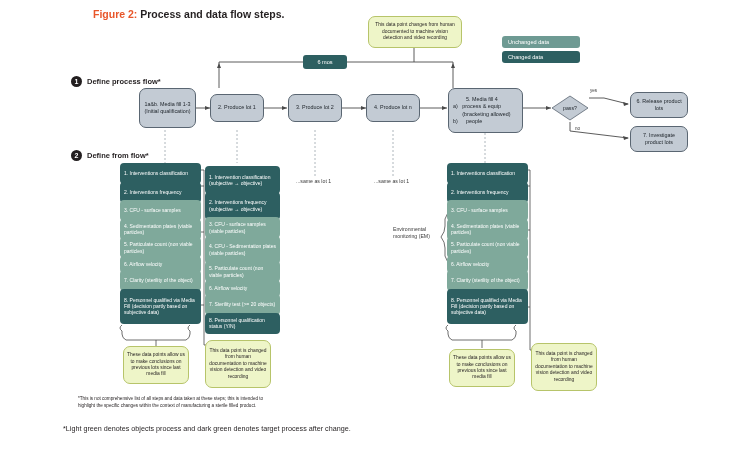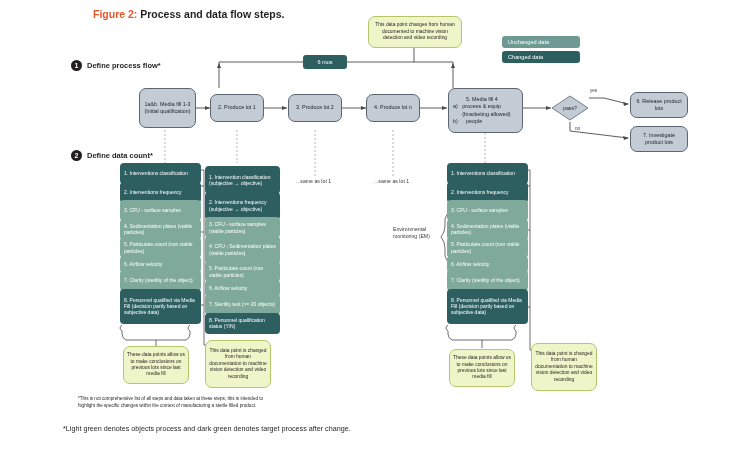--- a/index.html
+++ b/index.html
@@ -128,21 +128,21 @@
 
     <path d="M452,205 Q448,212 445,219 L445,226 Q445,232 441,237 Q445,242 445,248 L445,256 Q448,263 452,270"></path>
   </g>
 </svg>
 
 <div class="abs callout" style="left:368px;top:16px;width:94px;height:32px;">This data point changes from human documented to machine vision detection and video recording</div>
 
 <div class="abs chip light" style="left:502px;top:36px;width:78px;height:12px;">Unchanged data</div>
 <div class="abs chip dark" style="left:502px;top:51px;width:78px;height:12px;">Changed data</div>
 
-<div class="abs sec-row" style="left:71px;top:60px;">
+<div class="abs sec-row" style="left:71px;top:76px;">
   <span class="sec-num">1</span>
   <span class="sec-lbl">Define process flow*</span>
 </div>
 
 <div class="abs chip dark center" style="left:303px;top:55px;width:44px;height:14px;">6 mos</div>
 
 <div class="abs pbox" style="left:139px;top:88px;width:57px;height:40px;">1a&amp;b. Media fill 1-3 (Initial qualification)</div>
 <div class="abs pbox" style="left:210px;top:94px;width:54px;height:28px;">2. Produce lot 1</div>
 <div class="abs pbox" style="left:288px;top:94px;width:54px;height:28px;">3. Produce lot 2</div>
 <div class="abs pbox" style="left:366px;top:94px;width:54px;height:28px;">4. Produce lot n</div>
@@ -168,21 +168,21 @@
   </svg>
 </div>
 <div class="abs plain" style="left:590px;top:88px;font-size:4.6px;">yes</div>
 <div class="abs plain" style="left:575px;top:126px;font-size:4.6px;">no</div>
 
 <div class="abs pbox" style="left:630px;top:92px;width:58px;height:26px;">6. Release product lots</div>
 <div class="abs pbox" style="left:630px;top:126px;width:58px;height:26px;">7. Investigate product lots</div>
 
 <div class="abs sec-row" style="left:71px;top:150px;">
   <span class="sec-num">2</span>
-  <span class="sec-lbl">Define data count*</span>
+  <span class="sec-lbl">Define from flow*</span>
 </div>
 
 <div class="abs" id="col1" style="left:120px;top:163px;width:74px;">
     <div class="dbox changed" style="position: absolute; left: 0px; top: 0px; width: 100%; height: 17px;">
       <span>1. Interventions classification</span>
     </div>
     <div class="dbox changed" style="position: absolute; left: 0px; top: 18.5px; width: 100%; height: 17px;">
       <span>2. Interventions frequency</span>
     </div>
     <div class="dbox same" style="position: absolute; left: 0px; top: 37px; width: 100%; height: 17px;">

